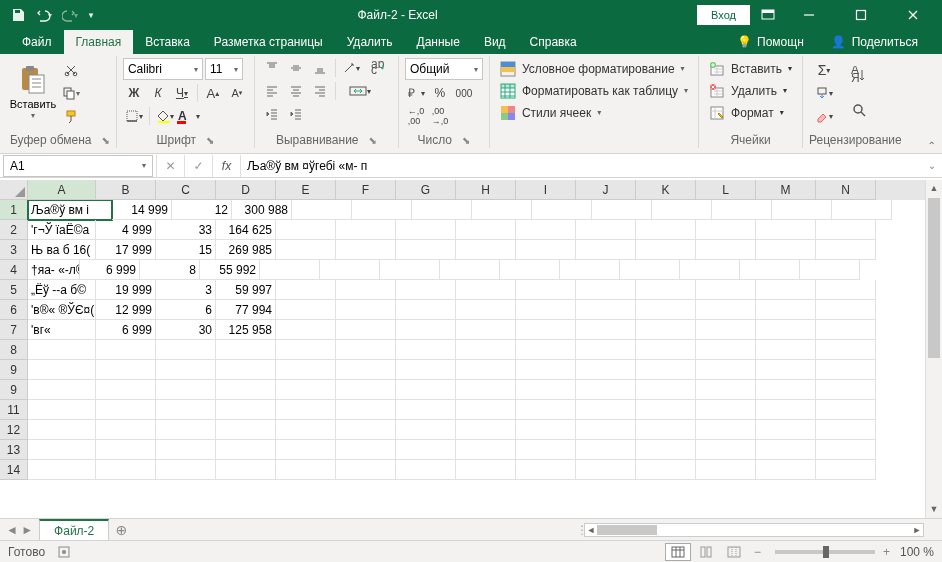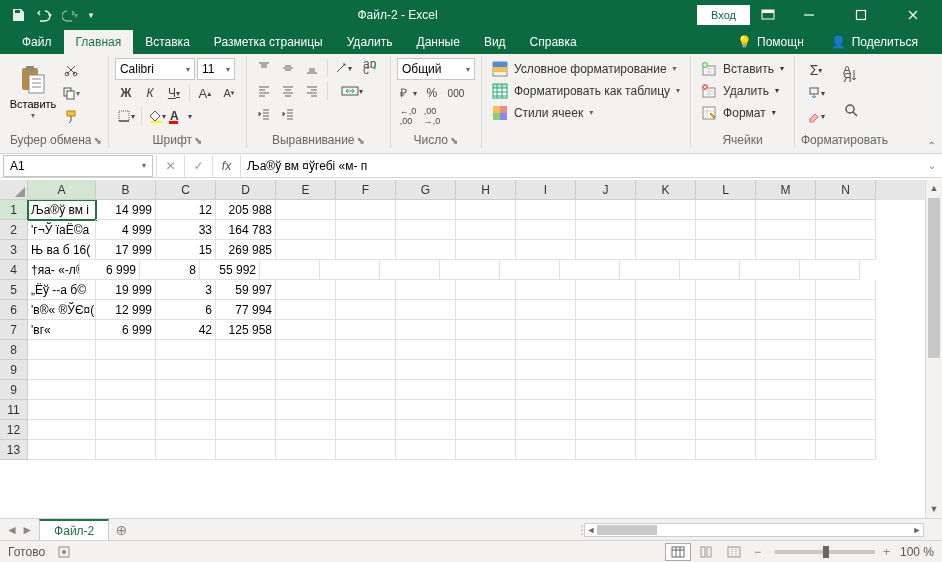--- a/index.html
+++ b/index.html
@@ -14,21 +14,21 @@
 .winbtn{width:46px;height:30px;display:flex;align-items:center;justify-content:center;color:#fff}
 .iconbox{width:24px;height:24px;display:flex;align-items:center;justify-content:center}
 .tabs{height:24px;background:#0b6a3f;display:flex;align-items:center;color:#fff;padding-left:10px}
 .tab{padding:0 12px;height:24px;line-height:24px;font-size:12px;cursor:pointer}
 .tab.active{background:#f3f2f1;color:#217346;font-weight:400}
 .tabs-right{margin-left:auto;display:flex;align-items:center;gap:4px;padding-right:12px}
 .tabs-right .tab{display:flex;align-items:center;gap:5px}
 .ribbon{height:100px;background:#f3f2f1;border-bottom:1px solid #d4d4d4;display:flex;padding:2px 0 0 4px;position:relative}
 .group{border-right:1px solid #d9d9d9;padding:2px 6px 0 6px;display:flex;flex-direction:column;height:92px;position:relative}
 .group-body{flex:1;display:flex;align-items:flex-start;gap:4px}
-.group-label{height:16px;font-size:11px;color:#666;text-align:right;display:flex;align-items:center;justify-content:center;gap:2px}
+.group-label{height:16px;font-size:11px;color:#666;text-align:right;display:flex;align-items:center;justify-content:center;gap:10px}
 .group-label .dlaunch{font-size:10px;color:#888;cursor:pointer}
 .bigbtn{display:flex;flex-direction:column;align-items:center;justify-content:center;width:46px;height:66px;padding-top:2px}
 .bigbtn .ic{width:32px;height:32px;display:flex;align-items:center;justify-content:center}
 .bigbtn .lbl{font-size:11px;text-align:center;line-height:1.1;margin-top:2px}
 .smallcol{display:flex;flex-direction:column;gap:3px;padding-top:2px}
 .smallbtn{width:22px;height:20px;display:flex;align-items:center;justify-content:center;font-size:12px;color:#444}
 .row{display:flex;align-items:center;gap:2px}
 .combo{height:22px;border:1px solid #c8c6c4;background:#fff;display:flex;align-items:center;padding:0 4px;font-size:12px}
 .combo .dd{margin-left:auto;font-size:8px;color:#666}
 .fontname{width:80px}
@@ -452,21 +452,21 @@
           </div>
         <div class="smallbtn" style="width:30px;height:32px">
             <svg width="18" height="18">
               <circle cx="7" cy="7" r="4" fill="none" stroke="#555" stroke-width="1.5"></circle>
               <path d="M10 10l4 4" stroke="#555" stroke-width="1.5"></path>
             </svg>
           </div>
       </div>
     </div>
     <div class="group-label">
-        <span>Форматировать</span>
+        <span>Рецензирование</span>
       </div>
   </div>
   <div class="ribbon-collapse">⌃</div>
 </div>
 
 <div class="formulabar">
   <div class="namebox">
       <span>A1</span>
       <span class="dd">▾</span>
     </div>
@@ -493,41 +493,41 @@
         <div class="ch" style="width:60px">H</div>
         <div class="ch" style="width:60px">I</div>
         <div class="ch" style="width:60px">J</div>
         <div class="ch" style="width:60px">K</div>
         <div class="ch" style="width:60px">L</div>
         <div class="ch" style="width:60px">M</div>
         <div class="ch" style="width:60px">N</div>
       </div>
       <div class="rw">
         <div class="rh sel">1</div>
-        <div class="cell active" style="width:68px">Љa®ў вм і</div>
+        <div class="cell active" style="width:84px">Љa®ў вм і</div>
         <div class="cell num" style="width:60px">14 999</div>
         <div class="cell num" style="width:60px">12</div>
-        <div class="cell num" style="width:60px">205 988</div>
+        <div class="cell num" style="width:60px">300 988</div>
         <div class="cell" style="width:60px"></div>
         <div class="cell" style="width:60px"></div>
         <div class="cell" style="width:60px"></div>
         <div class="cell" style="width:60px"></div>
         <div class="cell" style="width:60px"></div>
         <div class="cell" style="width:60px"></div>
         <div class="cell" style="width:60px"></div>
         <div class="cell" style="width:60px"></div>
         <div class="cell" style="width:60px"></div>
         <div class="cell" style="width:60px"></div>
       </div>
       <div class="rw">
         <div class="rh">2</div>
         <div class="cell" style="width:68px">'г¬Ў  їaЁ©a</div>
         <div class="cell num" style="width:60px">4 999</div>
         <div class="cell num" style="width:60px">33</div>
-        <div class="cell num" style="width:60px">164 783</div>
+        <div class="cell num" style="width:60px">164 625</div>
         <div class="cell" style="width:60px"></div>
         <div class="cell" style="width:60px"></div>
         <div class="cell" style="width:60px"></div>
         <div class="cell" style="width:60px"></div>
         <div class="cell" style="width:60px"></div>
         <div class="cell" style="width:60px"></div>
         <div class="cell" style="width:60px"></div>
         <div class="cell" style="width:60px"></div>
         <div class="cell" style="width:60px"></div>
         <div class="cell" style="width:60px"></div>
@@ -597,21 +597,21 @@
         <div class="cell" style="width:60px"></div>
         <div class="cell" style="width:60px"></div>
         <div class="cell" style="width:60px"></div>
         <div class="cell" style="width:60px"></div>
         <div class="cell" style="width:60px"></div>
       </div>
       <div class="rw">
         <div class="rh">7</div>
         <div class="cell" style="width:68px">'вг«</div>
         <div class="cell num" style="width:60px">6 999</div>
-        <div class="cell num" style="width:60px">42</div>
+        <div class="cell num" style="width:60px">30</div>
         <div class="cell num" style="width:60px">125 958</div>
         <div class="cell" style="width:60px"></div>
         <div class="cell" style="width:60px"></div>
         <div class="cell" style="width:60px"></div>
         <div class="cell" style="width:60px"></div>
         <div class="cell" style="width:60px"></div>
         <div class="cell" style="width:60px"></div>
         <div class="cell" style="width:60px"></div>
         <div class="cell" style="width:60px"></div>
         <div class="cell" style="width:60px"></div>
@@ -697,20 +697,37 @@
         <div class="cell" style="width:60px"></div>
         <div class="cell" style="width:60px"></div>
         <div class="cell" style="width:60px"></div>
         <div class="cell" style="width:60px"></div>
         <div class="cell" style="width:60px"></div>
         <div class="cell" style="width:60px"></div>
         <div class="cell" style="width:60px"></div>
       </div>
       <div class="rw">
         <div class="rh">13</div>
+        <div class="cell" style="width:68px"></div>
+        <div class="cell" style="width:60px"></div>
+        <div class="cell" style="width:60px"></div>
+        <div class="cell" style="width:60px"></div>
+        <div class="cell" style="width:60px"></div>
+        <div class="cell" style="width:60px"></div>
+        <div class="cell" style="width:60px"></div>
+        <div class="cell" style="width:60px"></div>
+        <div class="cell" style="width:60px"></div>
+        <div class="cell" style="width:60px"></div>
+        <div class="cell" style="width:60px"></div>
+        <div class="cell" style="width:60px"></div>
+        <div class="cell" style="width:60px"></div>
+        <div class="cell" style="width:60px"></div>
+      </div>
+      <div class="rw">
+        <div class="rh">14</div>
         <div class="cell" style="width:68px"></div>
         <div class="cell" style="width:60px"></div>
         <div class="cell" style="width:60px"></div>
         <div class="cell" style="width:60px"></div>
         <div class="cell" style="width:60px"></div>
         <div class="cell" style="width:60px"></div>
         <div class="cell" style="width:60px"></div>
         <div class="cell" style="width:60px"></div>
         <div class="cell" style="width:60px"></div>
         <div class="cell" style="width:60px"></div>

